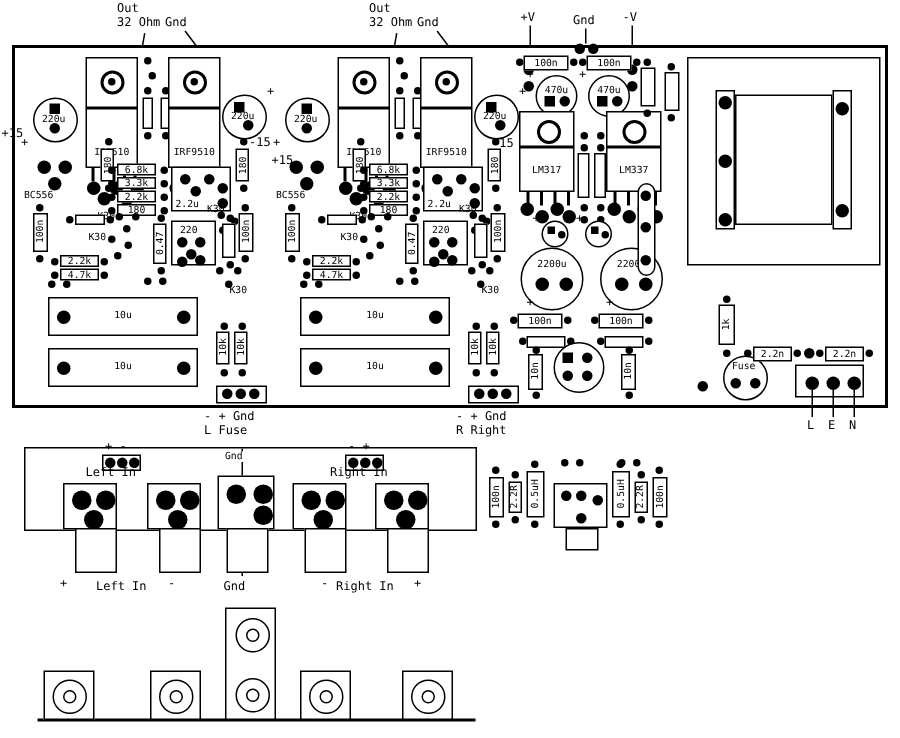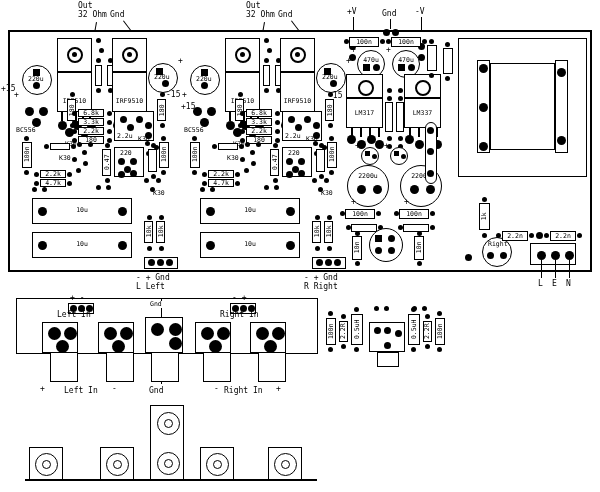--- a/index.html
+++ b/index.html
@@ -219,21 +219,21 @@
     <div class="pad s" style="left:137px;top:180px"></div>
     <div class="pad s" style="left:149px;top:180px"></div>
     <div class="pad s" style="left:137px;top:211px"></div>
     <div class="pad s" style="left:149px;top:211px"></div>
 
     <div class="out" style="left:134px;top:222px;width:34px;height:12px"></div>
     <div class="pad" style="left:138px;top:224px"></div>
     <div class="pad" style="left:147px;top:224px"></div>
     <div class="pad" style="left:156px;top:224px"></div>
     <div class="lbl" style="left:126px;top:239px">- + Gnd</div>
-    <div class="lbl" style="left:126px;top:248px">L Left</div>
+    <div class="lbl" style="left:126px;top:248px">L Fuse</div>
   </div>
 
   <div class="abs" style="left:178px;top:35px;width:170px;height:260px">
     <div class="pad s" style="left:86px;top:3px"></div>
     <div class="pad s" style="left:89px;top:13px"></div>
     <div class="out circ" style="left:12px;top:30px;width:30px;height:30px"></div>
     <div class="lbl t" style="left:18px;top:41px">220u</div>
     <div class="pad sq" style="left:23px;top:34px"></div>
     <div class="pad" style="left:23px;top:47px"></div>
     <div class="lbl" style="left:4px;top:56px">+</div>
@@ -521,21 +521,21 @@
   <div class="pad l" style="left:479px;top:103px"></div>
   <div class="pad l" style="left:479px;top:142px"></div>
   <div class="pad l" style="left:557px;top:68px"></div>
   <div class="pad l" style="left:557px;top:136px"></div>
 
   <div class="out" style="left:479px;top:203px;width:11px;height:27px"></div>
   <div class="vlbl" style="left:471px;top:213px">1k</div>
   <div class="pad s" style="left:482px;top:197px"></div>
   <div class="pad s" style="left:482px;top:233px"></div>
   <div class="out circ" style="left:482px;top:237px;width:30px;height:30px"></div>
-  <div class="lbl t" style="left:488px;top:241px">Right</div>
+  <div class="lbl t" style="left:488px;top:241px">Fuse</div>
   <div class="pad" style="left:487px;top:252px"></div>
   <div class="pad" style="left:500px;top:252px"></div>
   <div class="pad" style="left:465px;top:254px"></div>
   <div class="out" style="left:502px;top:231px;width:26px;height:10px"></div>
   <div class="clbl" style="left:502px;top:233px;width:26px">2.2n</div>
   <div class="pad s" style="left:496px;top:233px"></div>
   <div class="pad s" style="left:529px;top:233px"></div>
   <div class="pad" style="left:536px;top:232px"></div>
   <div class="out" style="left:550px;top:231px;width:26px;height:10px"></div>
   <div class="clbl" style="left:550px;top:233px;width:26px">2.2n</div>

